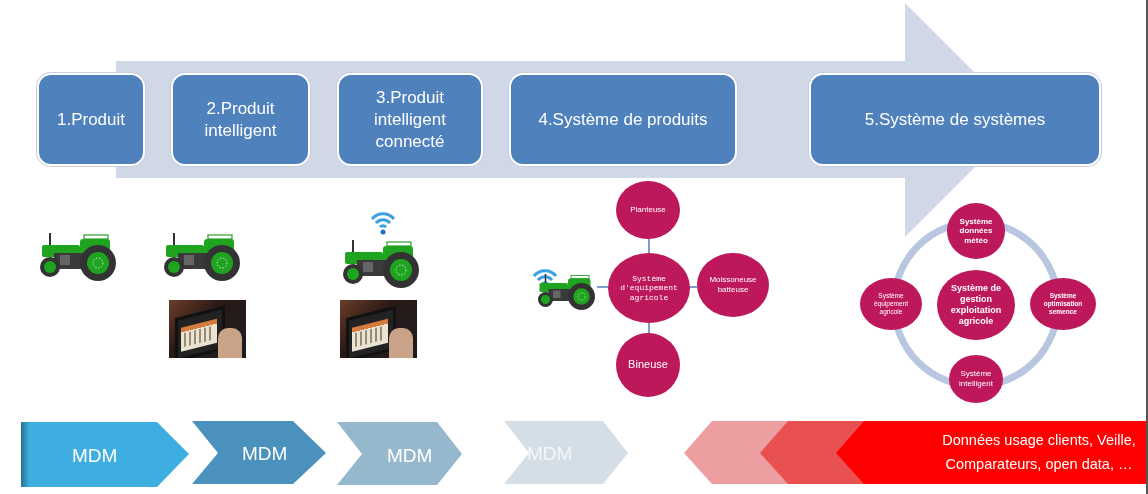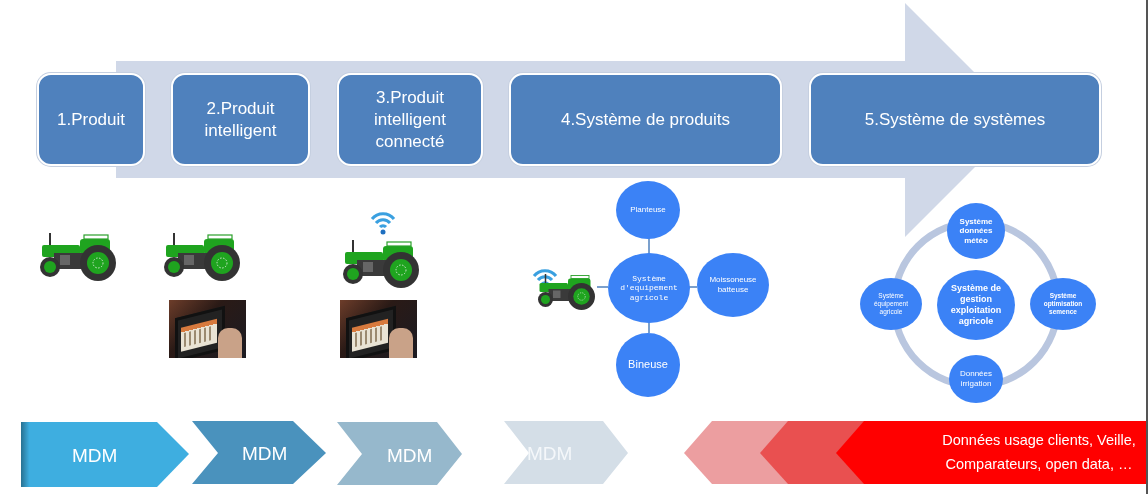--- a/index.html
+++ b/index.html
@@ -4,21 +4,21 @@
 <style>
   html, body { margin:0; padding:0; }
   body { width:1148px; height:494px; position:relative; background:#ffffff; overflow:hidden;
          font-family:"DejaVu Sans", sans-serif; }
   .abs { position:absolute; }
   svg { display:block; }
   .stage-box { position:absolute; top:73px; height:93px; background:#4f81bd; border:2px solid #ffffff;
                border-radius:14px; box-shadow:0 0 0 1px #c5cfe0; color:#ffffff; display:flex; align-items:center;
                justify-content:center; text-align:center; font-family:"Liberation Sans", sans-serif;
                font-size:17px; line-height:22px; box-sizing:border-box; }
-  .circle { position:absolute; border-radius:50%; background:#3b82f6; color:#fff; display:flex;
+  .circle { position:absolute; border-radius:50%; background:#be185d; color:#fff; display:flex;
             align-items:center; justify-content:center; text-align:center;
             font-family:"Liberation Sans", sans-serif; line-height:1.2; }
   .mdm-label { position:absolute; color:#ffffff; font-family:"Liberation Sans", sans-serif; font-size:19px; }
   .red-label { position:absolute; color:#ffffff; font-family:"Liberation Sans", sans-serif; font-size:14.5px;
                line-height:24px; text-align:center; }
   .tablet { position:absolute; width:77px; height:58px; background:linear-gradient(135deg,#6d3d2a 0%,#2a1a16 40%,#1b1b22 100%); overflow:hidden; }
   .tablet .screen { position:absolute; left:6px; top:12px; width:44px; height:38px; background:#222;
                     transform:skewY(-14deg); border:3px solid #111; }
   .tablet .ui { position:absolute; left:3px; top:8px; width:36px; height:24px; background:linear-gradient(#d77a3e 0 20%, #e9e3d4 20% 100%); }
   .tablet .bars { position:absolute; left:6px; top:14px; width:30px; height:14px;
@@ -35,21 +35,21 @@
 
 <div class="stage-box" style="left:37px;width:108px;">
   <span>1.Produit</span>
 </div>
 <div class="stage-box" style="left:171px;width:139px;padding:0 14px;">
   <span>2.Produit intelligent</span>
 </div>
 <div class="stage-box" style="left:337px;width:146px;padding:16px 16px;">
   <span>3.Produit intelligent connecté</span>
 </div>
-<div class="stage-box" style="left:509px;width:273px;text-align:center;">
+<div class="stage-box" style="left:509px;width:228px;text-align:center;">
   <span>4.Système de produits</span>
 </div>
 <div class="stage-box" style="left:809px;width:292px;">
   <span>5.Système de systèmes</span>
 </div>
 
 <svg width="0" height="0" style="position:absolute">
   <defs>
     <g id="tractor">
       <rect x="9" y="0" width="2" height="12" fill="#333"></rect>
@@ -137,21 +137,21 @@
 <div class="circle" style="left:937px;top:270px;width:78px;height:70px;font-size:9px;font-weight:bold;padding:0 6px;box-sizing:border-box;">
   <span>Système de gestion exploitation agricole</span>
 </div>
 <div class="circle" style="left:860px;top:278px;width:62px;height:52px;font-size:6.5px;padding:0 6px;box-sizing:border-box;">
   <span>Système équipement agricole</span>
 </div>
 <div class="circle" style="left:1030px;top:278px;width:66px;height:52px;font-size:6.5px;font-weight:bold;padding:0 6px;box-sizing:border-box;">
   <span>Système optimisation semence</span>
 </div>
 <div class="circle" style="left:949px;top:355px;width:54px;height:48px;font-size:8px;padding:0 4px;box-sizing:border-box;">
-  <span>Données irrigation</span>
+  <span>Système intelligent</span>
 </div>
 
 <svg class="abs" style="left:0;top:400px" width="1148" height="94">
   <defs>
     <linearGradient id="lshade" x1="0" x2="1">
       <stop offset="0" stop-color="#000" stop-opacity="0.35"></stop>
       <stop offset="0.05" stop-color="#000" stop-opacity="0"></stop>
     </linearGradient>
   </defs>
   <polygon points="21,22 157,22 189,54 157,87 21,87" fill="#3eaee0"></polygon>

